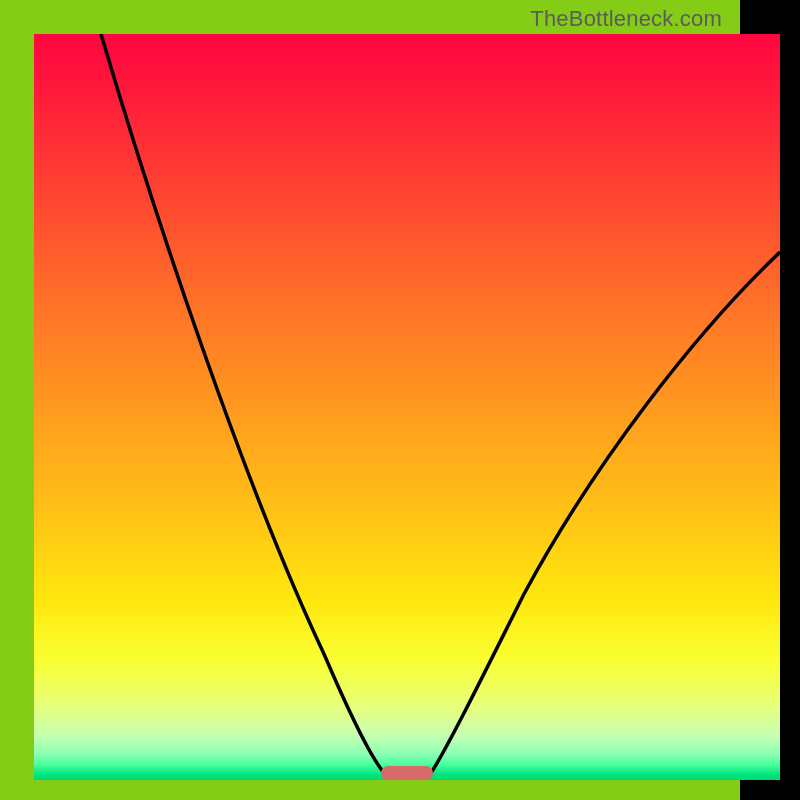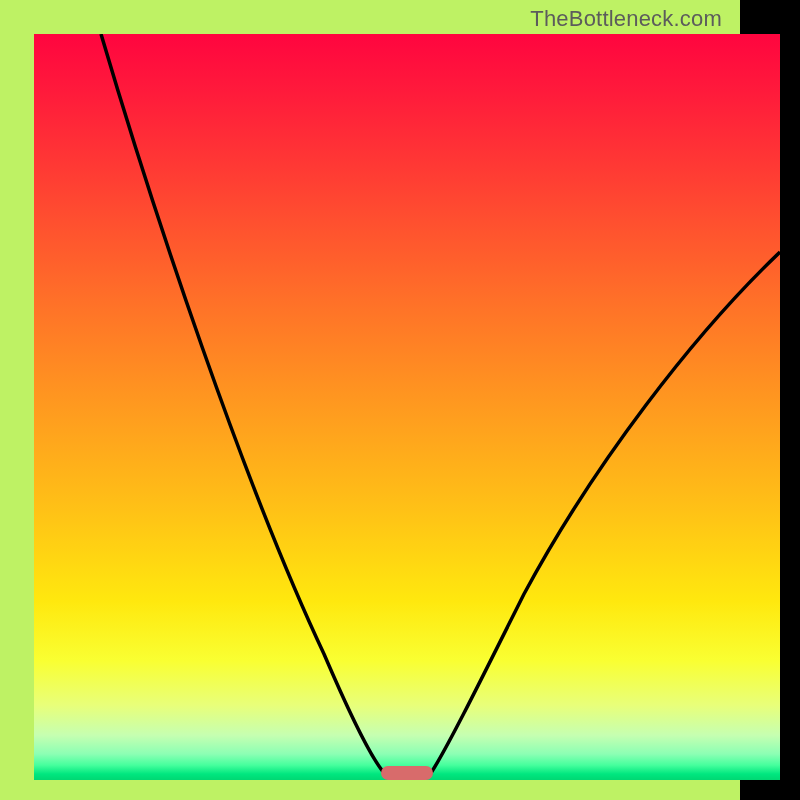--- a/index.html
+++ b/index.html
@@ -7,21 +7,21 @@
     padding: 0;
     width: 800px;
     height: 800px;
     background: #000;
     font-family: Arial, Helvetica, sans-serif;
     overflow: hidden;
   }
   .frame {
     width: 740px;
     height: 800px;
-    background: #bef264;
+    background: #84cc16;
     position: relative;
   }
   .plot-area {
     position: absolute;
     left: 34px;
     top: 34px;
     width: 746px;
     height: 746px;
     
     background: linear-gradient(

